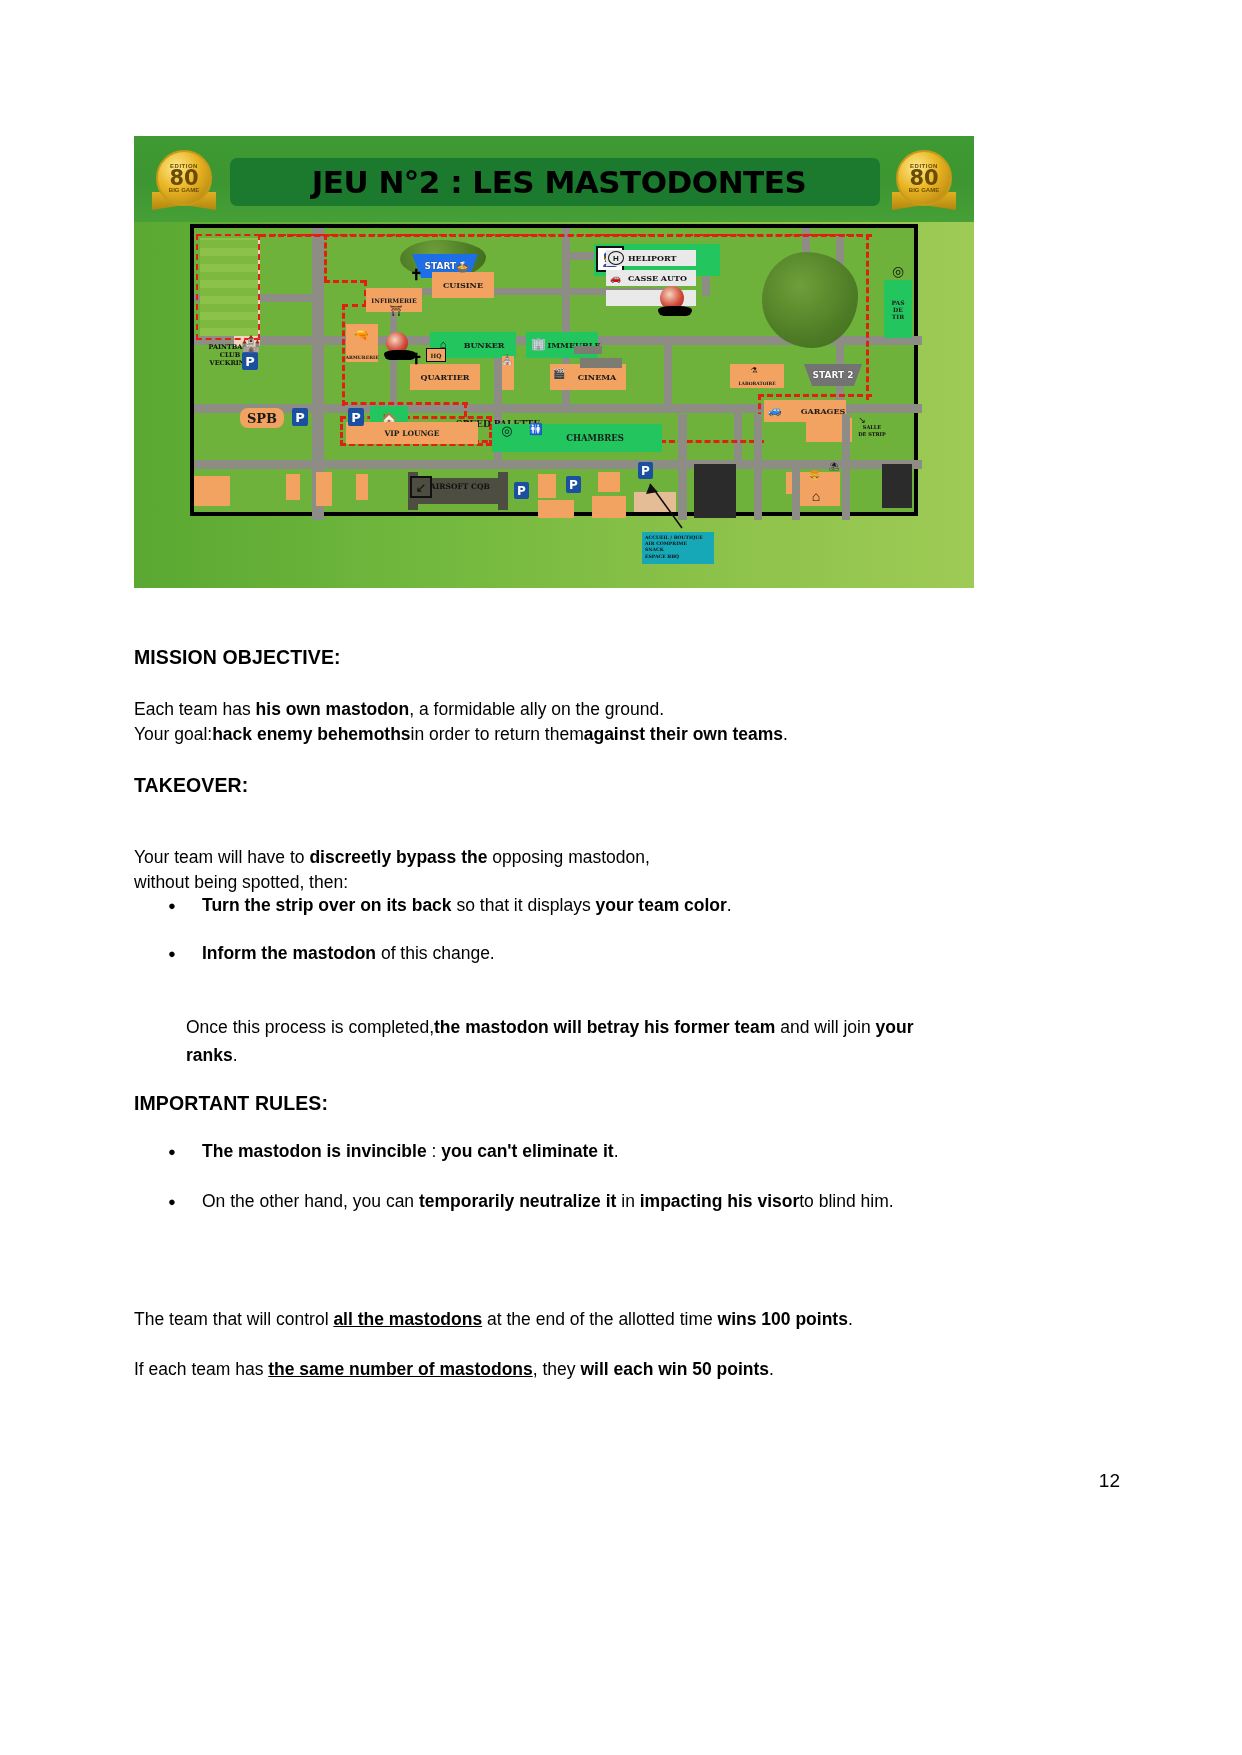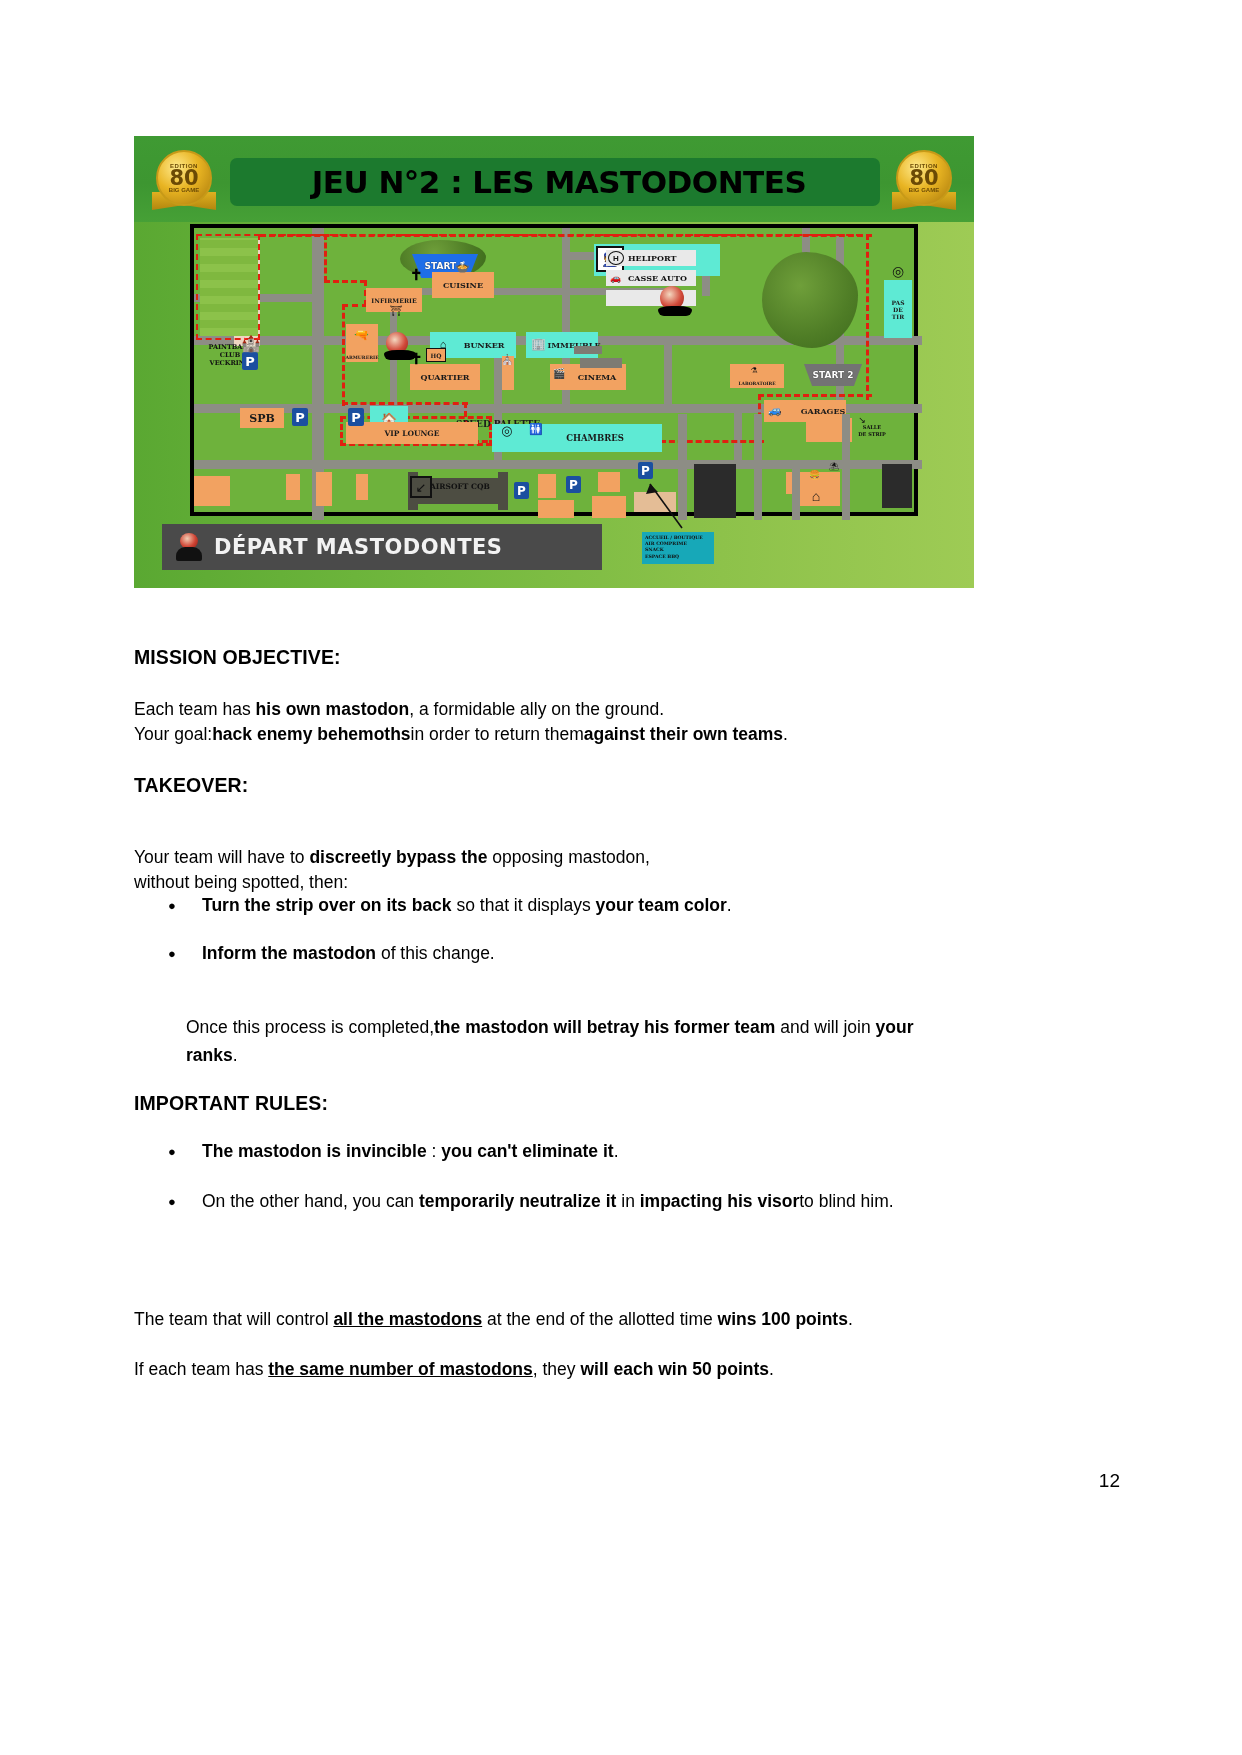--- a/index.html
+++ b/index.html
@@ -73,21 +73,21 @@
 
   .road { position:absolute; background:#8d8d85; }
   .road-dark { position:absolute; background:#7e7b73; }
   .bld {
     position:absolute; background:#f2a261;
     display:flex; align-items:center; justify-content:center;
     font-family:"DejaVu Serif", serif; font-weight:bold;
     color:#1a1a1a; text-align:center;
   }
   .bld-grey {
-    position:absolute; background:#5eead4;
+    position:absolute; background:#22c55e;
     display:flex; align-items:center; justify-content:center;
     font-family:"DejaVu Serif", serif; font-weight:bold;
     color:#1a1a1a; text-align:center;
   }
   .lbl {
     position:absolute;
     font-family:"DejaVu Serif", serif; font-weight:bold;
     color:#111; text-align:center; white-space:pre-line;
   }
   .dashed-red {
@@ -314,21 +314,21 @@
     <div class="icon-sq" style="left:308px;top:124px;width:12px;height:14px;font-size:10px;">⛪</div>
 
     <div class="bld" style="left:356px;top:136px;width:76px;height:26px;font-size:8px;padding-left:18px;">CINEMA</div>
     <div class="icon-sq" style="left:356px;top:136px;width:20px;height:18px;font-size:10px;">🎬</div>
     <div class="road-dark" style="left:380px;top:118px;width:28px;height:8px;"></div>
     <div class="road-dark" style="left:386px;top:130px;width:42px;height:10px;"></div>
 
     <div class="bld" style="left:536px;top:136px;width:54px;height:24px;font-size:4.4px;align-items:flex-end;padding-bottom:2px;">LABORATOIRE</div>
     <div class="icon-sq" style="left:552px;top:136px;width:16px;height:12px;font-size:8px;">⚗</div>
 
-    <div class="bld" style="left:46px;top:180px;width:44px;height:20px;font-size:11px;">SPB</div>
+    <div class="bld" style="left:46px;top:180px;width:44px;height:20px;font-size:13px;border-radius:8px;">SPB</div>
 
     <div class="bld-grey" style="left:176px;top:178px;width:38px;height:38px;font-size:5.2px;align-items:flex-end;padding-bottom:2px;">HANGAR</div>
     <div class="icon-sq" style="left:180px;top:180px;width:30px;height:22px;font-size:13px;">🏠</div>
 
     <div class="bld" style="left:216px;top:178px;width:176px;height:36px;font-size:9px;background:transparent;">SPEED PALETTE</div>
 
     <div class="bld" style="left:152px;top:194px;width:132px;height:22px;font-size:7.5px;">VIP LOUNGE</div>
 
     <div class="bld-grey" style="left:298px;top:196px;width:170px;height:28px;font-size:8.5px;padding-left:36px;">CHAMBRES</div>
     <div class="icon-sq" style="left:302px;top:192px;width:22px;height:20px;font-size:13px;">◎</div>
@@ -375,27 +375,20 @@
     <div class="icon-sq" style="left:604px;top:240px;width:34px;height:14px;font-size:9px;">🍔</div>
     <div class="icon-sq" style="left:632px;top:232px;width:16px;height:12px;font-size:8px;">⛱</div>
     <div class="road-dark" style="left:500px;top:236px;width:42px;height:54px;background:#2b2b2b;"></div>
     <div class="road" style="left:484px;top:186px;width:9px;height:106px;"></div>
     <div class="road" style="left:598px;top:232px;width:8px;height:60px;"></div>
     <div class="road" style="left:560px;top:186px;width:8px;height:106px;"></div>
     <div class="road" style="left:648px;top:186px;width:8px;height:106px;"></div>
     <div class="road-dark" style="left:688px;top:236px;width:30px;height:44px;background:#2b2b2b;"></div>
   </div>
 
-  <div class="banner">
-    <div class="banner-mast">
-      <div class="banner-mast-head"></div>
-      <div class="banner-mast-body"></div>
-    </div>
-    <div class="banner-text">DÉPART MASTODONTES</div>
-  </div>
 
   <div class="info-teal">ACCUEIL / BOUTIQUE
 AIR COMPRIME
 SNACK
 ESPACE BBQ</div>
 
   <svg class="pointer-line">
     <line x1="548" y1="392" x2="516" y2="348" stroke="#111" stroke-width="1.6"></line>
     <polygon points="516,348 524,356 512,358" fill="#111"></polygon>
   </svg>

